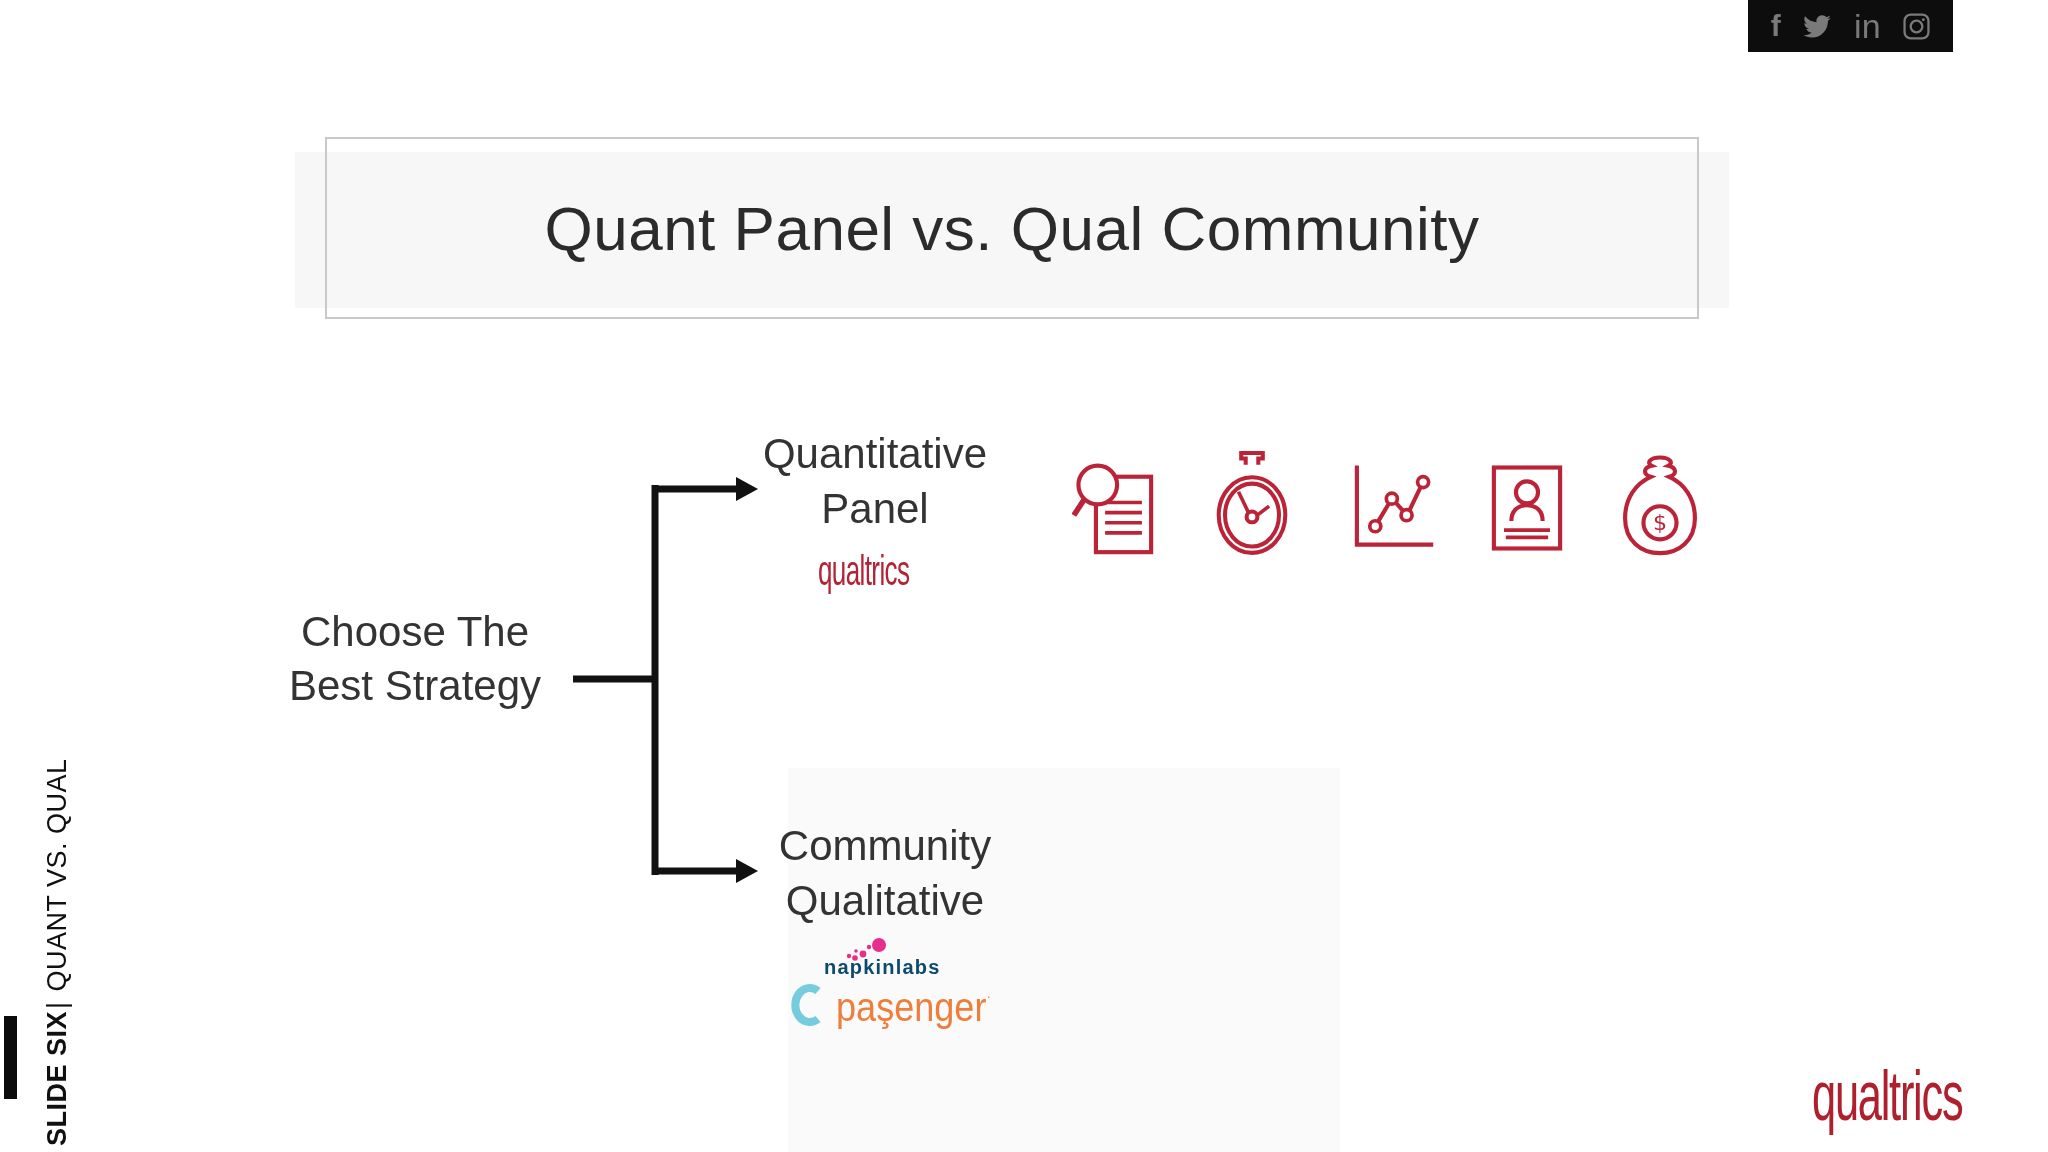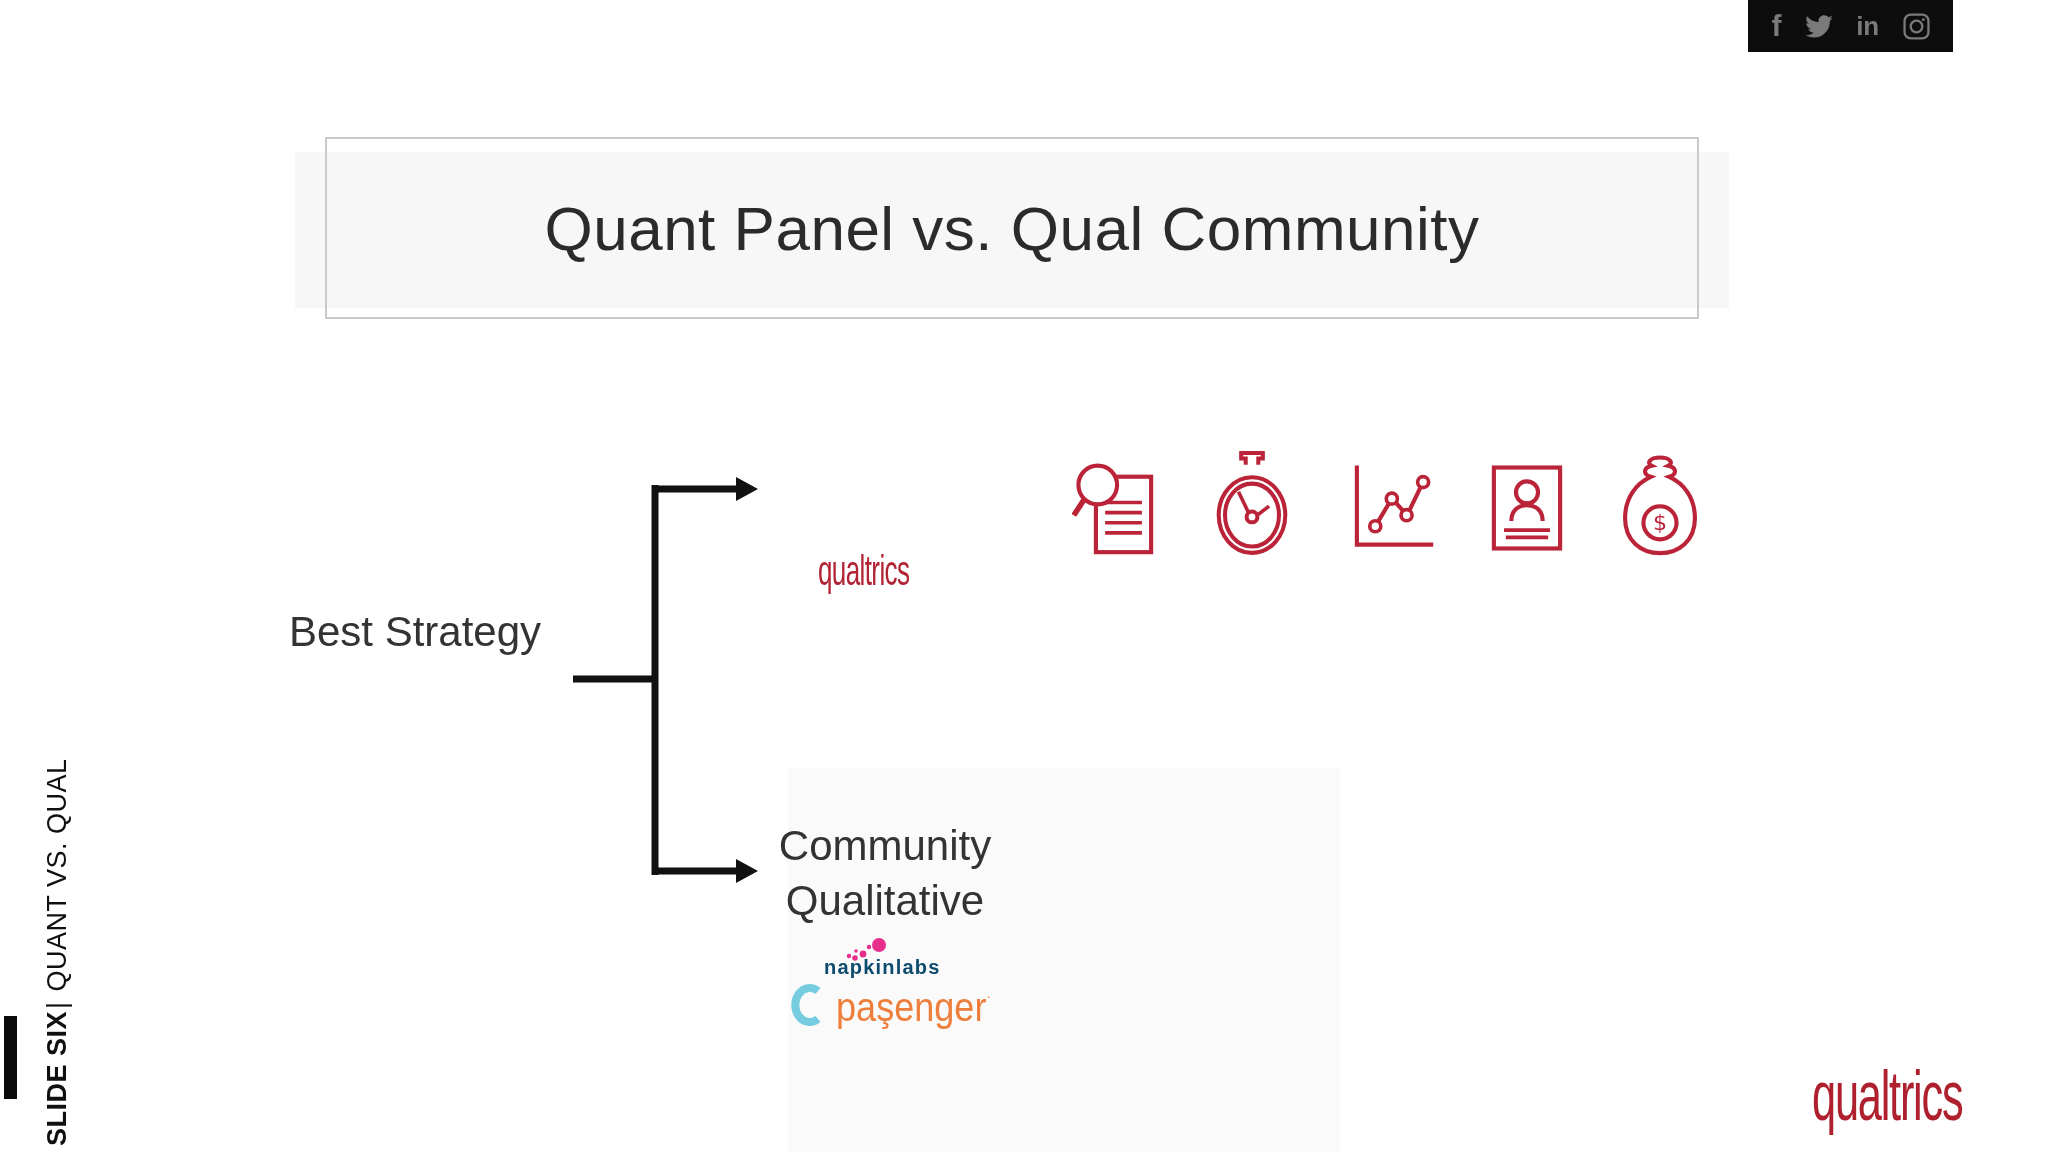--- a/index.html
+++ b/index.html
@@ -5,21 +5,21 @@
   html,body{margin:0;padding:0;background:#fff;}
   #stage{
     position:relative;width:2048px;height:1152px;background:#ffffff;overflow:hidden;
     font-family:"Liberation Sans","DejaVu Sans",sans-serif;color:#333;
   }
   
   .social-bar{position:absolute;left:1748px;top:0;width:205px;height:52px;background:#0d0d0d;
     display:flex;align-items:center;justify-content:space-evenly;}
   .social-icon{color:#7a7a7a;display:flex;align-items:center;justify-content:center;cursor:pointer;}
   .social-icon.fb{font-weight:700;font-size:30px;line-height:1;}
-  .social-icon.li{font-weight:700;font-size:26px;line-height:1;}
+  .social-icon.li{font-weight:400;font-size:34px;line-height:1;}
   
   .title-band{position:absolute;left:295px;top:152px;width:1434px;height:156px;background:#f7f7f8;}
   .title-box{position:absolute;left:325px;top:137px;width:1374px;height:182px;
     border:2px solid #c9c9c9;box-sizing:border-box;display:flex;align-items:center;justify-content:center;}
   .title-text{font-size:62px;font-weight:300;color:#2b2b2b;letter-spacing:.5px;}
   
   .side-label{position:absolute;left:42px;top:1146px;transform:rotate(-90deg);transform-origin:0 0;
     white-space:nowrap;font-size:27px;color:#101010;letter-spacing:.5px;}
   .side-label .bold{font-weight:700;}
   .side-label .sep{font-weight:300;margin:0 2px 0 2px;}
@@ -88,23 +88,28 @@
       <line x1="573" y1="679" x2="658" y2="679"></line>
       <line x1="655" y1="485" x2="655" y2="875"></line>
       <line x1="652" y1="489" x2="737" y2="489"></line>
       <line x1="652" y1="871" x2="737" y2="871"></line>
     </g>
     <polygon points="736,477 736,501 758,489" fill="#111"></polygon>
     <polygon points="736,859 736,883 758,871" fill="#111"></polygon>
   </svg>
 
   <div class="node-text choose">
+    <div>Choose The</div>
     <div>Best Strategy</div>
   </div>
 
+  <div class="node-text quant">
+    <div>Quantitative</div>
+    <div>Panel</div>
+  </div>
   <div class="qualtrics-small">qualtrics</div>
 
   <div class="node-text qual">
     <div>Community</div>
     <div>Qualitative</div>
   </div>
 
   <div class="napkin-wrap">
     <svg class="napkin-dots" width="60" height="26" viewBox="0 0 60 26">
       <g fill="#e62e8a">

